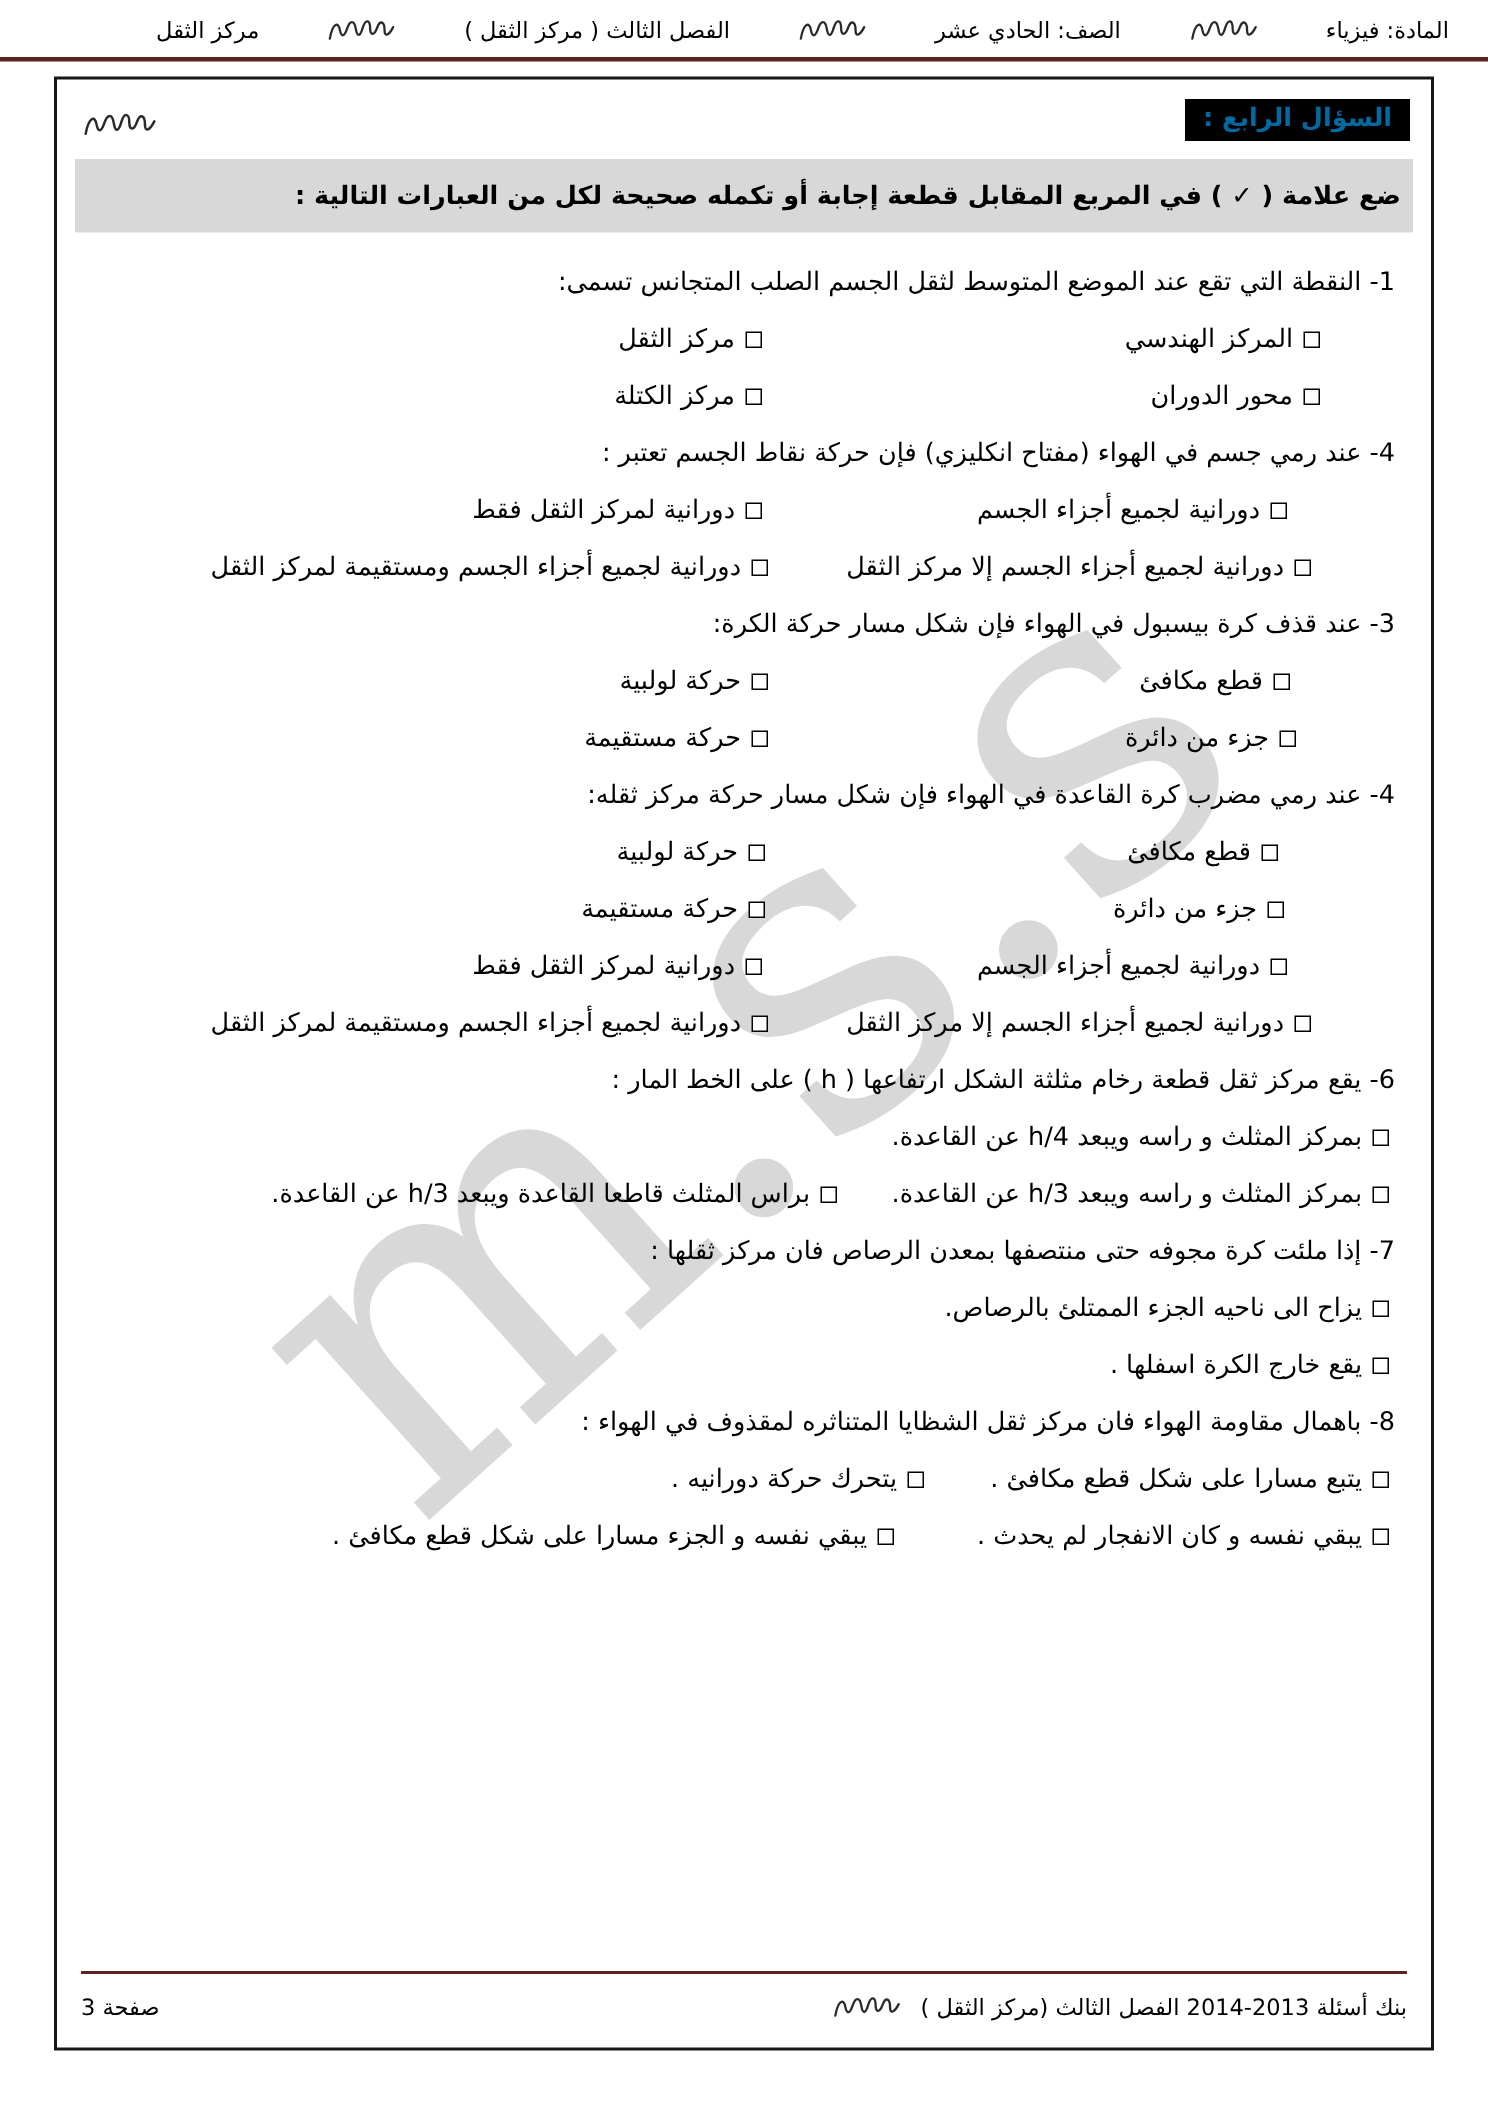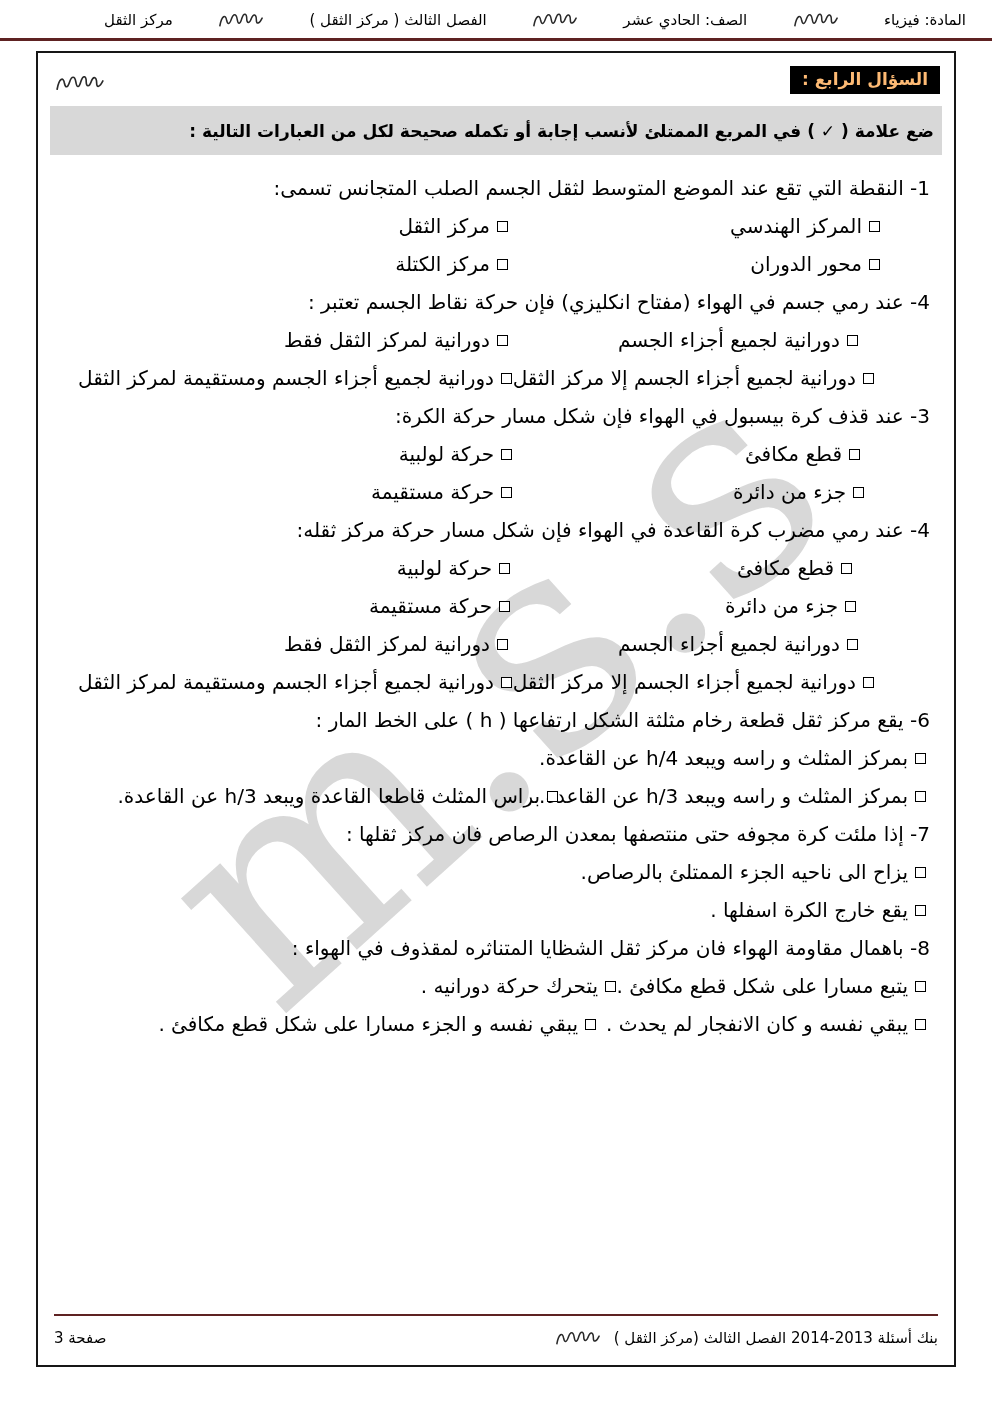--- a/index.html
+++ b/index.html
@@ -28,30 +28,30 @@
   }
   .inner-scribble{position:absolute;top:16px;left:16px;z-index:1;}
   .watermark{
     position:absolute;top:640px;left:450px;z-index:0;pointer-events:none;
     transform:translate(-50%,-50%) rotate(-42deg);
     font-family:"DejaVu Serif", serif;font-size:300px;line-height:1;
     color:var(--watermark);opacity:.38;letter-spacing:-6px;white-space:nowrap;
   }
   .title-row{direction:rtl;padding:13px 14px 0;position:relative;z-index:1;}
   .title-chip{
-    display:inline-block;background:var(--title_bg);color:#fdba74;font-weight:bold;
+    display:inline-block;background:var(--title_bg);color:#0369a1;font-weight:bold;
     font-size:17px;padding:3px 12px 5px;letter-spacing:.5px;
   }
   .instruction-bar{
     direction:rtl;margin:12px 12px 0;background:var(--instruction_bg);
     font-weight:bold;font-size:17px;padding:15px 8px 14px;position:relative;z-index:1;
   }
   
   .questions{
-    direction:rtl;padding:14px 24px 0 26px;font-size:20px;position:relative;z-index:1;
+    direction:rtl;padding:14px 24px 0 26px;font-size:17px;position:relative;z-index:1;
   }
   .q-text{line-height:38px;white-space:nowrap;}
   .opt-row{display:flex;direction:rtl;align-items:center;height:38px;}
   .opt{display:flex;align-items:center;white-space:nowrap;flex-shrink:0;}
   .cb{
     flex:0 0 auto;width:11px;height:11px;border:1.6px solid #000;background:#fff;
     margin-inline-end:7px;display:inline-block;
   }
   
   .page-footer{
@@ -94,21 +94,21 @@
   <span class="inner-scribble">
     <svg width="52" height="28" viewBox="0 0 50 26">
         <path d="M3 19 C5 8 9 7 10 13 C11 18 13 18 15 12 C17 6 20 6 21 12 C22 18 24 18 26 11 C28 5 31 6 31 12 C31 17 34 17 36 11 C38 6 41 7 41 13 C41 18 44 17 47 11" fill="none" stroke="#2a2a2a" stroke-width="1.6" stroke-linecap="round"></path>
       </svg>
   </span>
 
   <div class="title-row">
     <span class="title-chip">السؤال الرابع :</span>
   </div>
 
-  <div class="instruction-bar">ضع علامة ( ✓ ) في المربع الممتلئ لأنسب إجابة أو تكمله صحيحة لكل من العبارات التالية :</div>
+  <div class="instruction-bar">ضع علامة ( ✓ ) في المربع المقابل قطعة إجابة أو تكمله صحيحة لكل من العبارات التالية :</div>
 
   <div class="questions">
 
     <div>
       <div class="q-text">1- النقطة التي تقع عند الموضع المتوسط لثقل الجسم الصلب المتجانس تسمى:</div>
       <div class="opt-row" style="padding-right:50px">
         <span class="opt" style="width:372px">
           <span class="cb"></span>
           <span>المركز الهندسي</span>
         </span>

